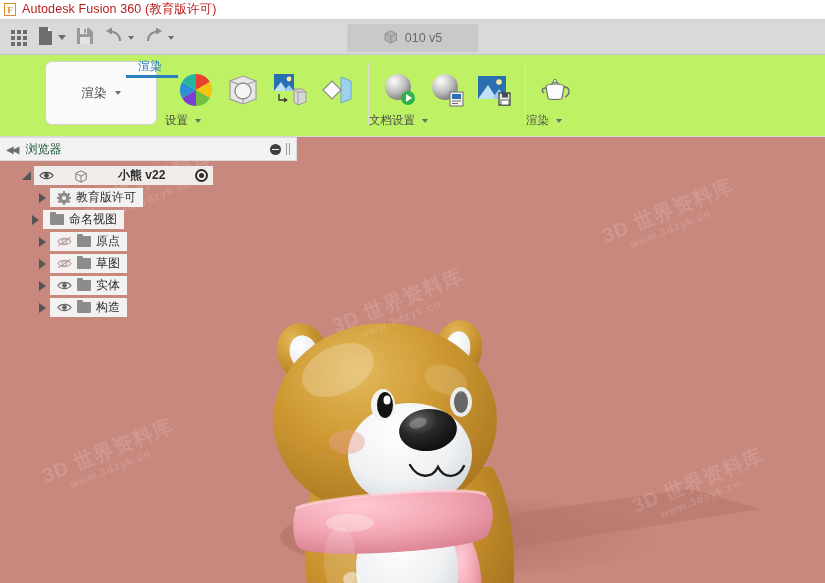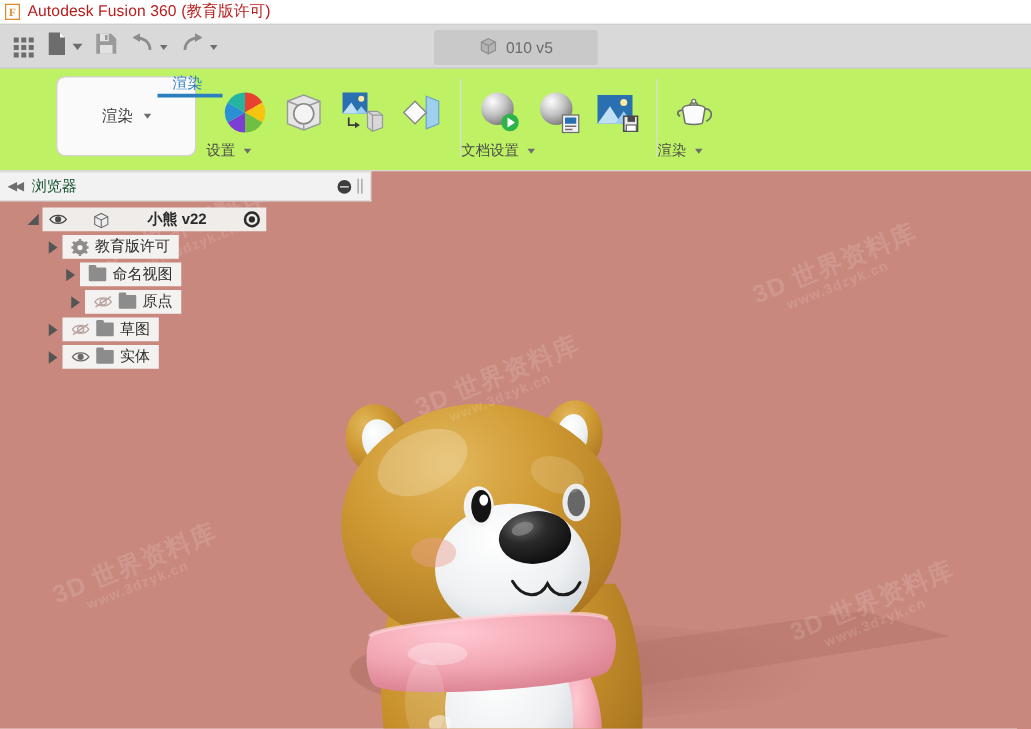--- a/index.html
+++ b/index.html
@@ -531,30 +531,30 @@
                   <rect x="12.6" y="6.9" width="3.4" height="2.2"></rect>
                   <rect x="1.6" y="2.4" width="2.2" height="3.2" transform="rotate(-45 2.7 4)"></rect>
                   <rect x="12.2" y="10.4" width="2.2" height="3.2" transform="rotate(-45 13.3 12)"></rect>
                   <rect x="12.2" y="2.4" width="2.2" height="3.2" transform="rotate(45 13.3 4)"></rect>
                   <rect x="1.6" y="10.4" width="2.2" height="3.2" transform="rotate(45 2.7 12)"></rect>
                 </g>
               </svg></span>
             <span class="chip-label">教育版许可</span>
           </span>
         </div>
-        <div class="node" style="padding-left: 48px;">
+        <div class="node" style="padding-left: 27px;">
           <span class="expander">
             <span class="tri"></span>
           </span>
           <span class="chip">
             <span class="folder"></span>
             <span class="chip-label">命名视图</span>
           </span>
         </div>
-        <div class="node" style="padding-left: 52px;">
+        <div class="node" style="padding-left: 34px;">
           <span class="expander">
             <span class="tri"></span>
           </span>
           <span class="chip">
             <span class="eye">
               <svg width="15" height="11" viewBox="0 0 16 11">
                 <path d="M1,5.5 C4,1 12,1 15,5.5 C12,10 4,10 1,5.5 Z" fill="none" stroke="#b9a3a0" stroke-width="1.2"></path>
                 <circle cx="8" cy="5.5" r="2.6" fill="none" stroke="#b9a3a0" stroke-width="1.1"></circle>
                 <path d="M1.5,10 L14.5,1" stroke="#b9a3a0" stroke-width="1.3"></path>
               </svg>
@@ -587,16 +587,31 @@
             <span class="eye">
               <svg width="15" height="11" viewBox="0 0 16 11">
                 <path d="M1,5.5 C4,1 12,1 15,5.5 C12,10 4,10 1,5.5 Z" fill="none" stroke="#6a6a6a" stroke-width="1.2"></path>
                 <circle cx="8" cy="5.5" r="2.6" fill="#6a6a6a"></circle>
               </svg>
             </span>
             <span class="folder"></span>
             <span class="chip-label">实体</span>
           </span>
         </div>
+        <div class="node" style="padding-left: 34px;">
+          <span class="expander">
+            <span class="tri"></span>
+          </span>
+          <span class="chip">
+            <span class="eye">
+              <svg width="15" height="11" viewBox="0 0 16 11">
+                <path d="M1,5.5 C4,1 12,1 15,5.5 C12,10 4,10 1,5.5 Z" fill="none" stroke="#6a6a6a" stroke-width="1.2"></path>
+                <circle cx="8" cy="5.5" r="2.6" fill="#6a6a6a"></circle>
+              </svg>
+            </span>
+            <span class="folder"></span>
+            <span class="chip-label">构造</span>
+          </span>
+        </div>
       </div>
   </div>
 
 </div>
 
 </body></html>

